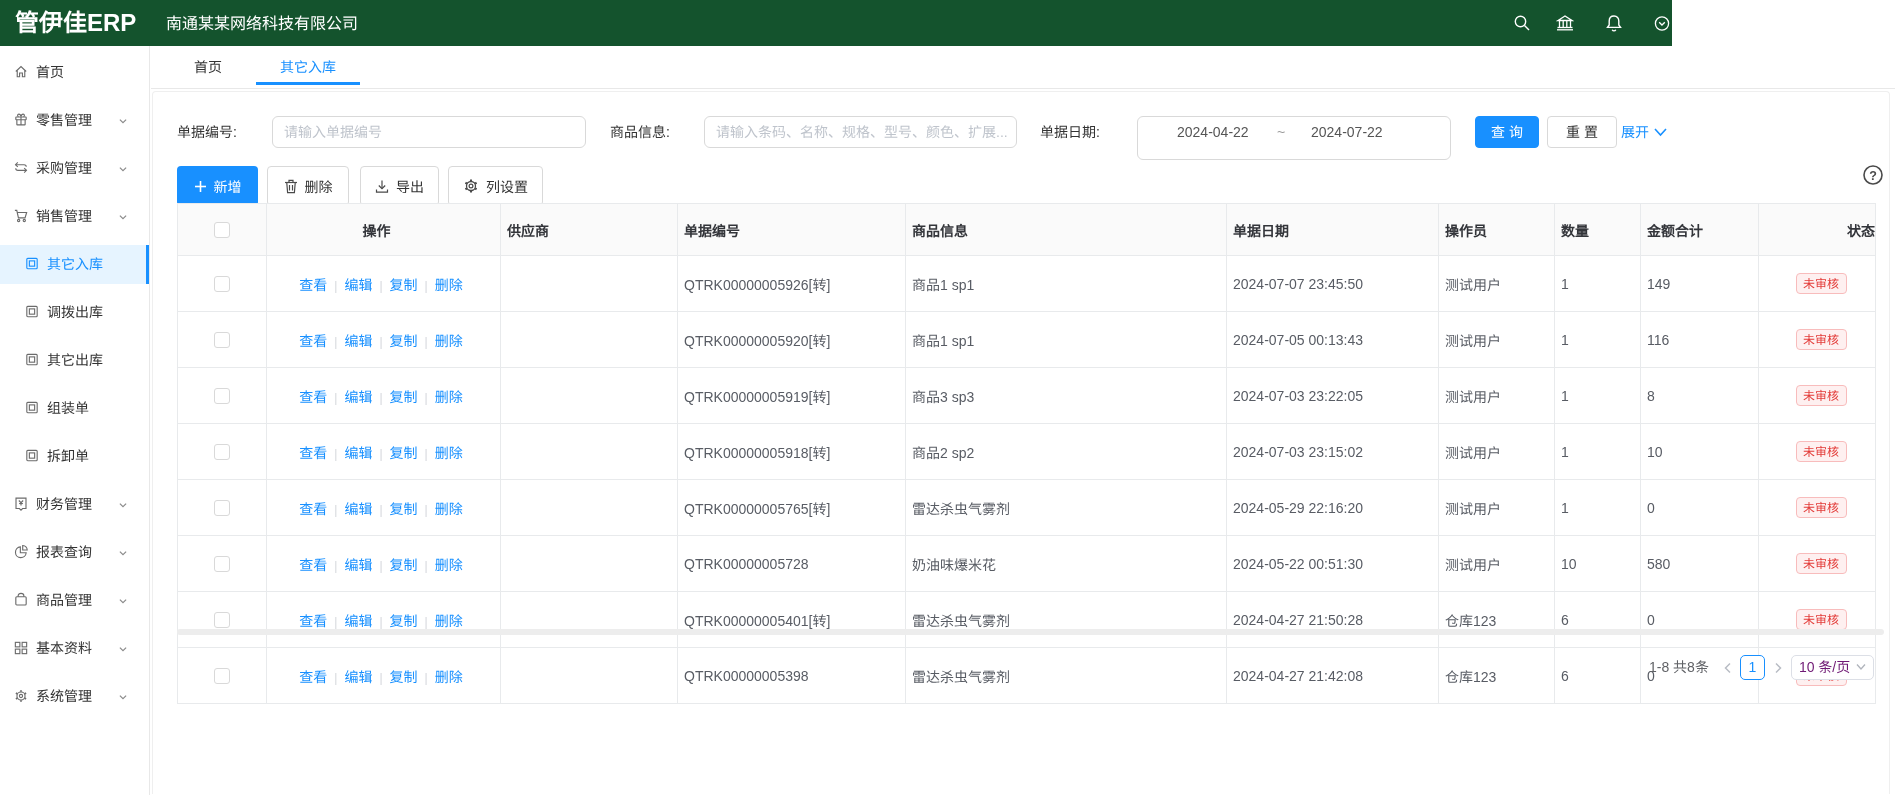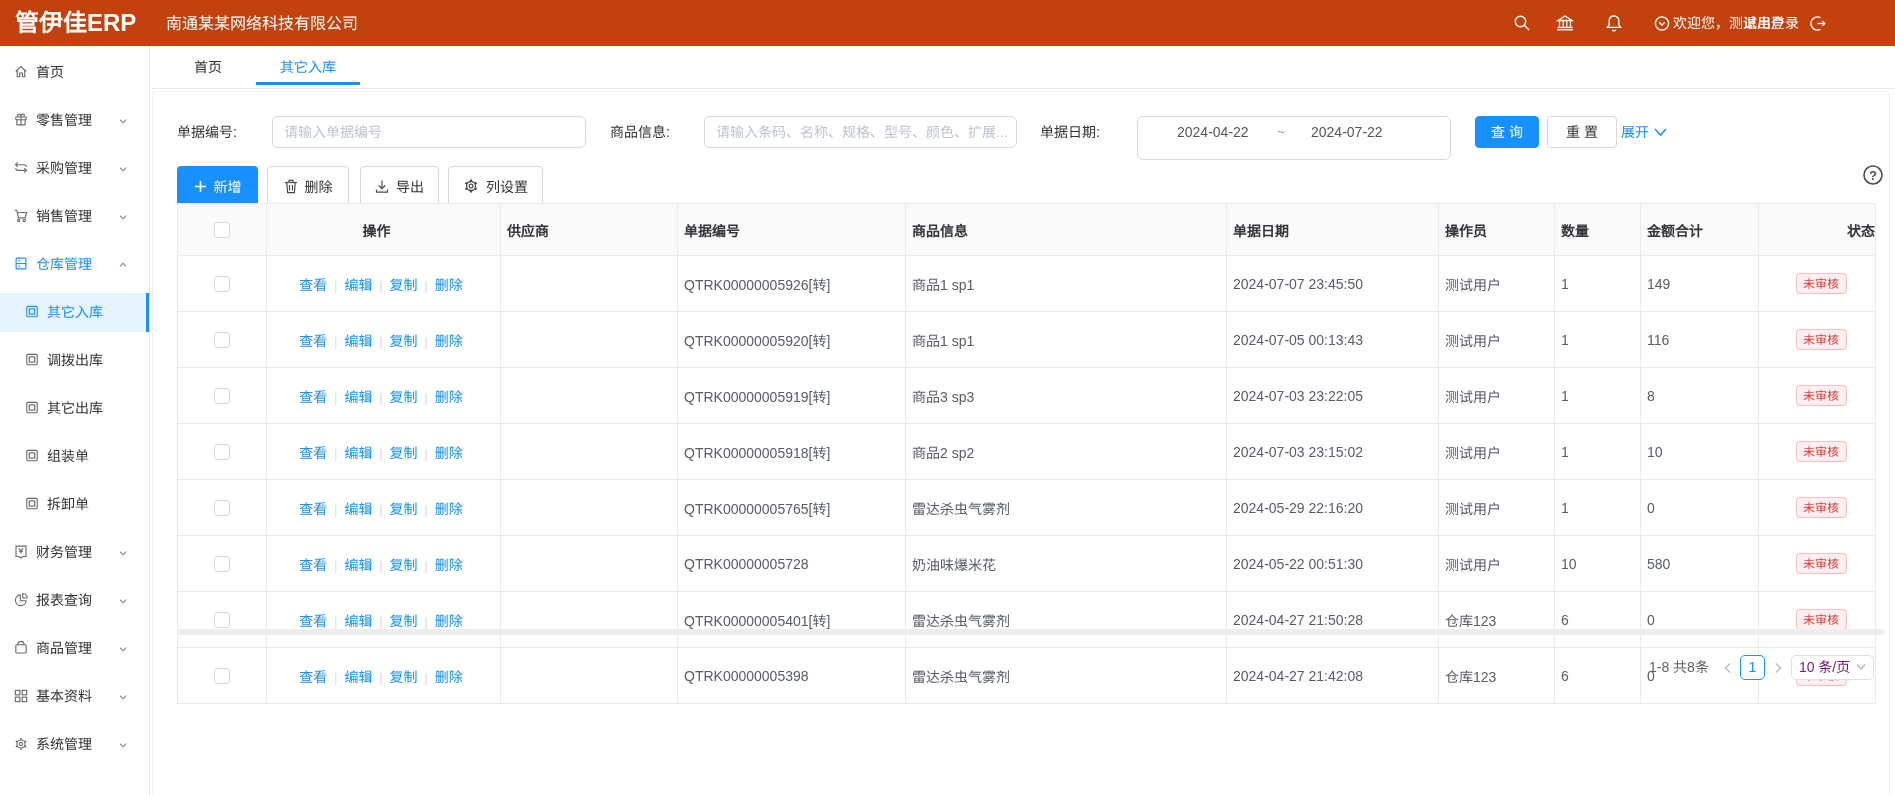--- a/index.html
+++ b/index.html
@@ -1,21 +1,21 @@
 <!DOCTYPE html>
 <html lang="zh-CN"><head>
 <meta charset="UTF-8">
 <style>
 * { margin:0; padding:0; box-sizing:border-box; }
 html,body { width:1895px; height:795px; overflow:hidden; background:#fff;
   font-family:"Liberation Sans", sans-serif; font-size:14px; color:#333; }
 .abs { position:absolute; }
 
 
-#hdr { position:absolute; left:0; top:0; width:1895px; height:46px; background:#c2410c;text-align:center; }
+#hdr { position:absolute; left:0; top:0; width:1672px; height:46px; background:#14532d;text-align:center; }
 #logo { position:absolute; left:15px; top:0; height:46px; line-height:46px; color:#fff;
   font-size:24px; font-weight:bold; letter-spacing:0; }
 #company { position:absolute; left:166px; top:0; height:46px; line-height:47px; color:#fff; font-size:16px; }
 .hicon { position:absolute; top:14px; }
 #hdr .htxt { position:absolute; top:0; height:46px; line-height:47px; color:#fff; font-size:14px; }
 
 
 #side { position:absolute; left:0; top:46px; width:150px; height:749px; background:#fff;
   border-right:1px solid #e8e8e8; padding-top:2px; }
 .mi { position:relative; height:48px; }
@@ -140,32 +140,20 @@
     </div>
   <div class="mi" id="mi-sales">
       <svg class="ic" viewBox="0 0 16 17" fill="none" stroke="#6b6b6b" stroke-width="1.2">
         <circle cx="5.5" cy="13.3" r="1.2"></circle>
         <circle cx="11.5" cy="13.3" r="1.2"></circle>
         <path d="M1.5 2.5 L3.5 2.5 L5.3 10.5 L12.3 10.5 L14 4.8 L4 4.8"></path>
       </svg>
       <span class="tx">销售管理</span>
       <svg class="ar" viewBox="0 0 9 8" fill="none" stroke="#8a8a8a" stroke-width="1.3">
         <polyline points="1,2.5 4.5,6 8,2.5"></polyline>
-      </svg>
-    </div>
-  <div class="mi blue" id="mi-wh">
-      <svg class="ic" viewBox="0 0 16 17" fill="none" stroke="#1890ff" stroke-width="1.2">
-        <rect x="2.8" y="2.3" width="10.4" height="11.4" rx="1"></rect>
-        <line x1="2.8" y1="8" x2="13.2" y2="8"></line>
-        <line x1="5.2" y1="5.1" x2="7.4" y2="5.1"></line>
-        <line x1="5.2" y1="10.9" x2="7.4" y2="10.9"></line>
-      </svg>
-      <span class="tx">仓库管理</span>
-      <svg class="ar" viewBox="0 0 9 8" fill="none" stroke="#8a8a8a" stroke-width="1.3">
-        <polyline points="1,5.5 4.5,2 8,5.5"></polyline>
       </svg>
     </div>
   <div class="mi sub sel" id="mi-s1">
       <svg class="ic" viewBox="0 0 16 17" fill="none" stroke="#1890ff" stroke-width="1.2">
         <rect x="2.5" y="2.5" width="11" height="11" rx="1"></rect>
         <rect x="5.2" y="5.2" width="5.6" height="5.6"></rect>
       </svg>
       <span class="tx">其它入库</span>
     </div>
   <div class="mi sub" id="mi-s3">

